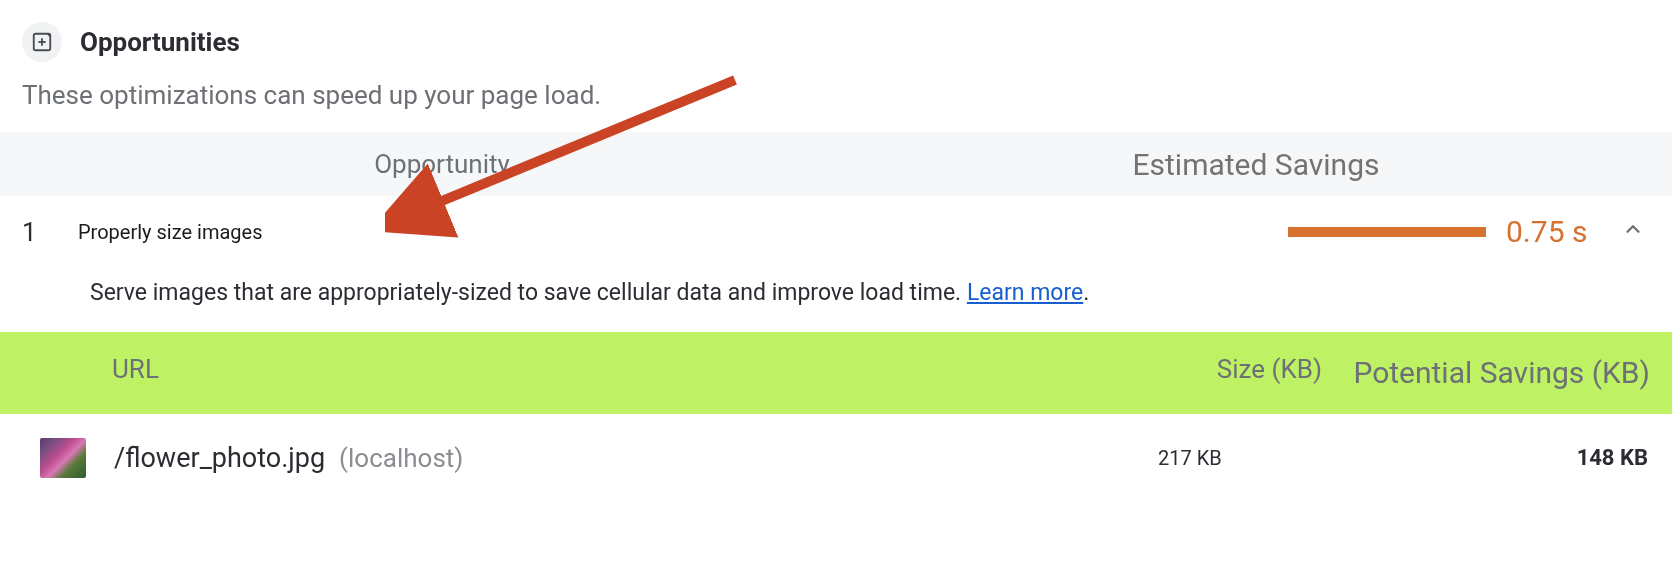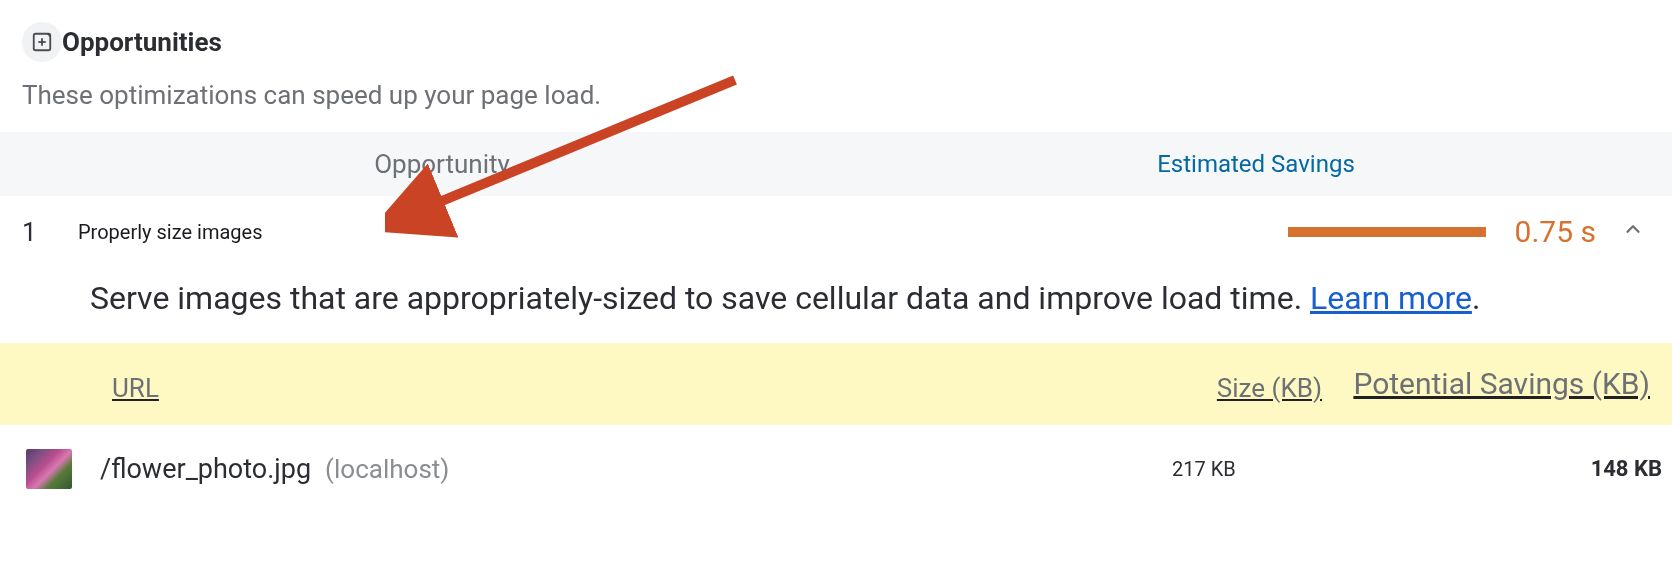--- a/index.html
+++ b/index.html
@@ -7,20 +7,21 @@
       font-family: Roboto, "Helvetica Neue", Arial, sans-serif;
       background: #ffffff;
       color: #212121;
       width: 1672px;
       font-size: 24px;
       position: relative;
     }
     .section-header {
       display: flex;
       align-items: center;
+      gap: 18px;
       padding: 22px 22px 10px 22px;
     }
     .section-icon-wrap {
       width: 40px;
       height: 40px;
       border-radius: 50%;
       background: #f1f2f3;
       display: flex;
       align-items: center;
       justify-content: center;
@@ -44,22 +45,22 @@
     }
     .opp-col-left {
       flex: 0 0 840px;
       text-align: center;
       font-size: 26px;
       color: #6d7074;
     }
     .opp-col-right {
       flex: 1;
       text-align: center;
-      font-size: 24px;
-      color: #0369a1;
+      font-size: 30px;
+      color: #737373;
     }
     .opp-row {
       display: flex;
       align-items: center;
       padding: 18px 22px;
     }
     .opp-index {
       width: 56px;
       font-size: 26px;
       color: #2b2d33;
@@ -84,41 +85,40 @@
     }
     .opp-bar-fill {
       height: 100%;
       background: #d6712f;
       width: 100%;
     }
     .opp-savings-value {
       font-size: 30px;
       color: #d6712f;
       min-width: 90px;
-      text-align: right;
+      text-align: left;
     }
     .chevron {
       color: #6d7074;
       padding: 0 6px;
     }
     .opp-desc {
       padding: 12px 22px 26px 90px;
-      font-size: 32px;
+      font-size: 23px;
       color: #2b2d33;
     }
     .opp-desc a {
       color: #175fce;
       text-decoration: underline;
     }
     .table-header-row {
       display: flex;
-      align-items: flex-end;
-      background: #fef9c3;
+      align-items: flex-start;
+      background: #bef264;
       padding: 22px 22px;
-      text-decoration: underline;
     }
     .col-url-hdr {
       flex: 0 0 1060px;
       padding-left: 90px;
       font-size: 26px;
       color: #6d7074;
     }
     .col-size-hdr {
       flex: 0 0 240px;
       text-align: right;
@@ -128,21 +128,21 @@
     .col-pot-hdr {
       flex: 1;
       text-align: right;
       font-size: 30px;
       color: #6d7074;
       line-height: 1.25;
     }
     .table-data-row {
       display: flex;
       align-items: center;
-      padding: 24px 10px;
+      padding: 24px 24px;
     }
     .thumb {
       width: 46px;
       height: 40px;
       margin-left: 16px;
       background: linear-gradient(135deg, #5a3a68 0%, #7a4f82 20%, #b94c8e 40%, #d878b2 55%, #5a7a3a 70%, #2f5a2f 100%);
       border-radius: 2px;
     }
     .col-url {
       flex: 1;

